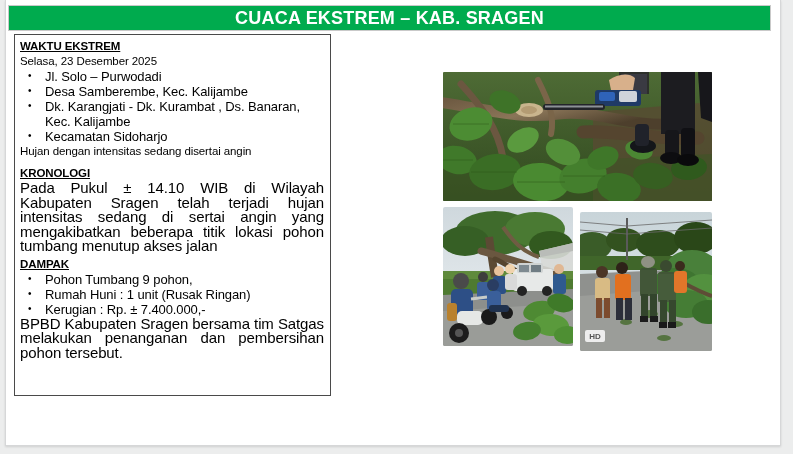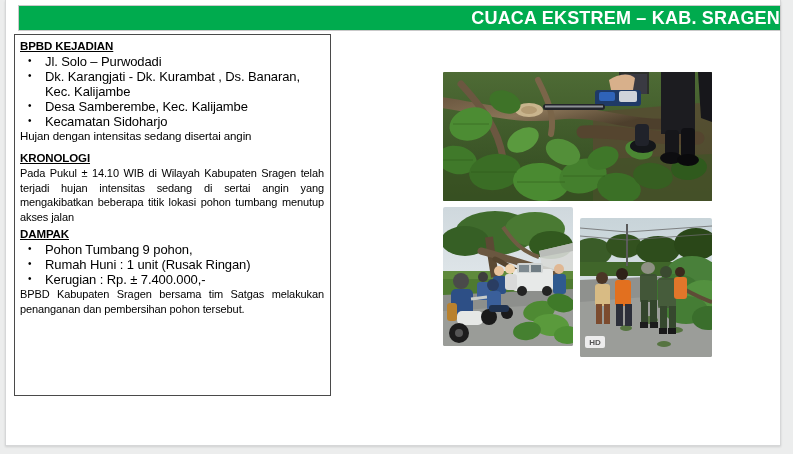--- a/index.html
+++ b/index.html
@@ -24,27 +24,27 @@
     width: 776px; height: 446px;
     background: #ffffff;
     border: 1px solid #d6d7d8;
     border-top: none;
     box-shadow: 0 1px 2px rgba(0,0,0,0.12);
   }
 
   
   #title-banner {
     position: absolute;
-    left: 18px; top: 5px;
+    left: 8px; top: 5px;
     width: 763px; height: 26px;
     background: #00ab4e;
     border: 1px solid #c9c9c9;
     display: flex;
     align-items: center;
-    justify-content: flex-end;
+    justify-content: center;
   }
   #title-banner .title-text {
     color: #ffffff;
     font-weight: bold;
     font-size: 18px;
     letter-spacing: 0.2px;
     white-space: nowrap;
     font-family: "Liberation Sans", sans-serif;
   }
 
@@ -71,21 +71,21 @@
   }
   .sec-line {
     font-size: 11.5px;
     color: #000000;
     line-height: 15px;
     margin: 0;
     padding: 0;
     letter-spacing: -0.1px;
   }
   .sec-para {
-    font-size: 11px;
+    font-size: 15px;
     color: #000000;
     line-height: 14.5px;
     margin: 0;
     padding: 0;
     text-align: justify;
     letter-spacing: -0.1px;
   }
   ul.bul {
     list-style: none;
     margin: 0;
@@ -119,46 +119,47 @@
   }
   #photo-bl {
     position: absolute;
     left: 443px; top: 207px;
     width: 130px; height: 139px;
     overflow: hidden;
     border-radius: 2px;
   }
   #photo-br {
     position: absolute;
-    left: 580px; top: 218px;
+    left: 580px; top: 212px;
     width: 132px; height: 139px;
     overflow: hidden;
     border-radius: 2px;
   }
   .photo svg { display: block; width: 100%; height: 100%; }
 </style>
 </head>
 <body>
 
 <div id="viewport">
 
   <div id="page-sheet"></div>
 
   <div id="title-banner">
     <span class="title-text">CUACA EKSTREM – KAB. SRAGEN</span>
   </div>
 
   <div id="info-box">
 
-    <div class="sec-head">BPBD KEJADIAN</div>
+    <div class="sec-head">WAKTU EKSTREM</div>
+    <div class="sec-line">Selasa, 23 Desember 2025</div>
 
     <ul class="bul">
       <li>Jl. Solo – Purwodadi</li>
+      <li>Desa Samberembe, Kec. Kalijambe</li>
       <li>Dk. Karangjati - Dk. Kurambat , Ds. Banaran, Kec. Kalijambe</li>
-      <li>Desa Samberembe, Kec. Kalijambe</li>
       <li>Kecamatan Sidoharjo</li>
     </ul>
 
     <div class="sec-line">Hujan dengan intensitas sedang disertai angin</div>
 
     <div class="gap"></div>
 
     <div class="sec-head">KRONOLOGI</div>
     <div class="sec-para">Pada Pukul ± 14.10 WIB di Wilayah Kabupaten Sragen telah terjadi hujan intensitas sedang di sertai angin yang mengakibatkan beberapa titik lokasi pohon tumbang menutup akses jalan</div>
 

